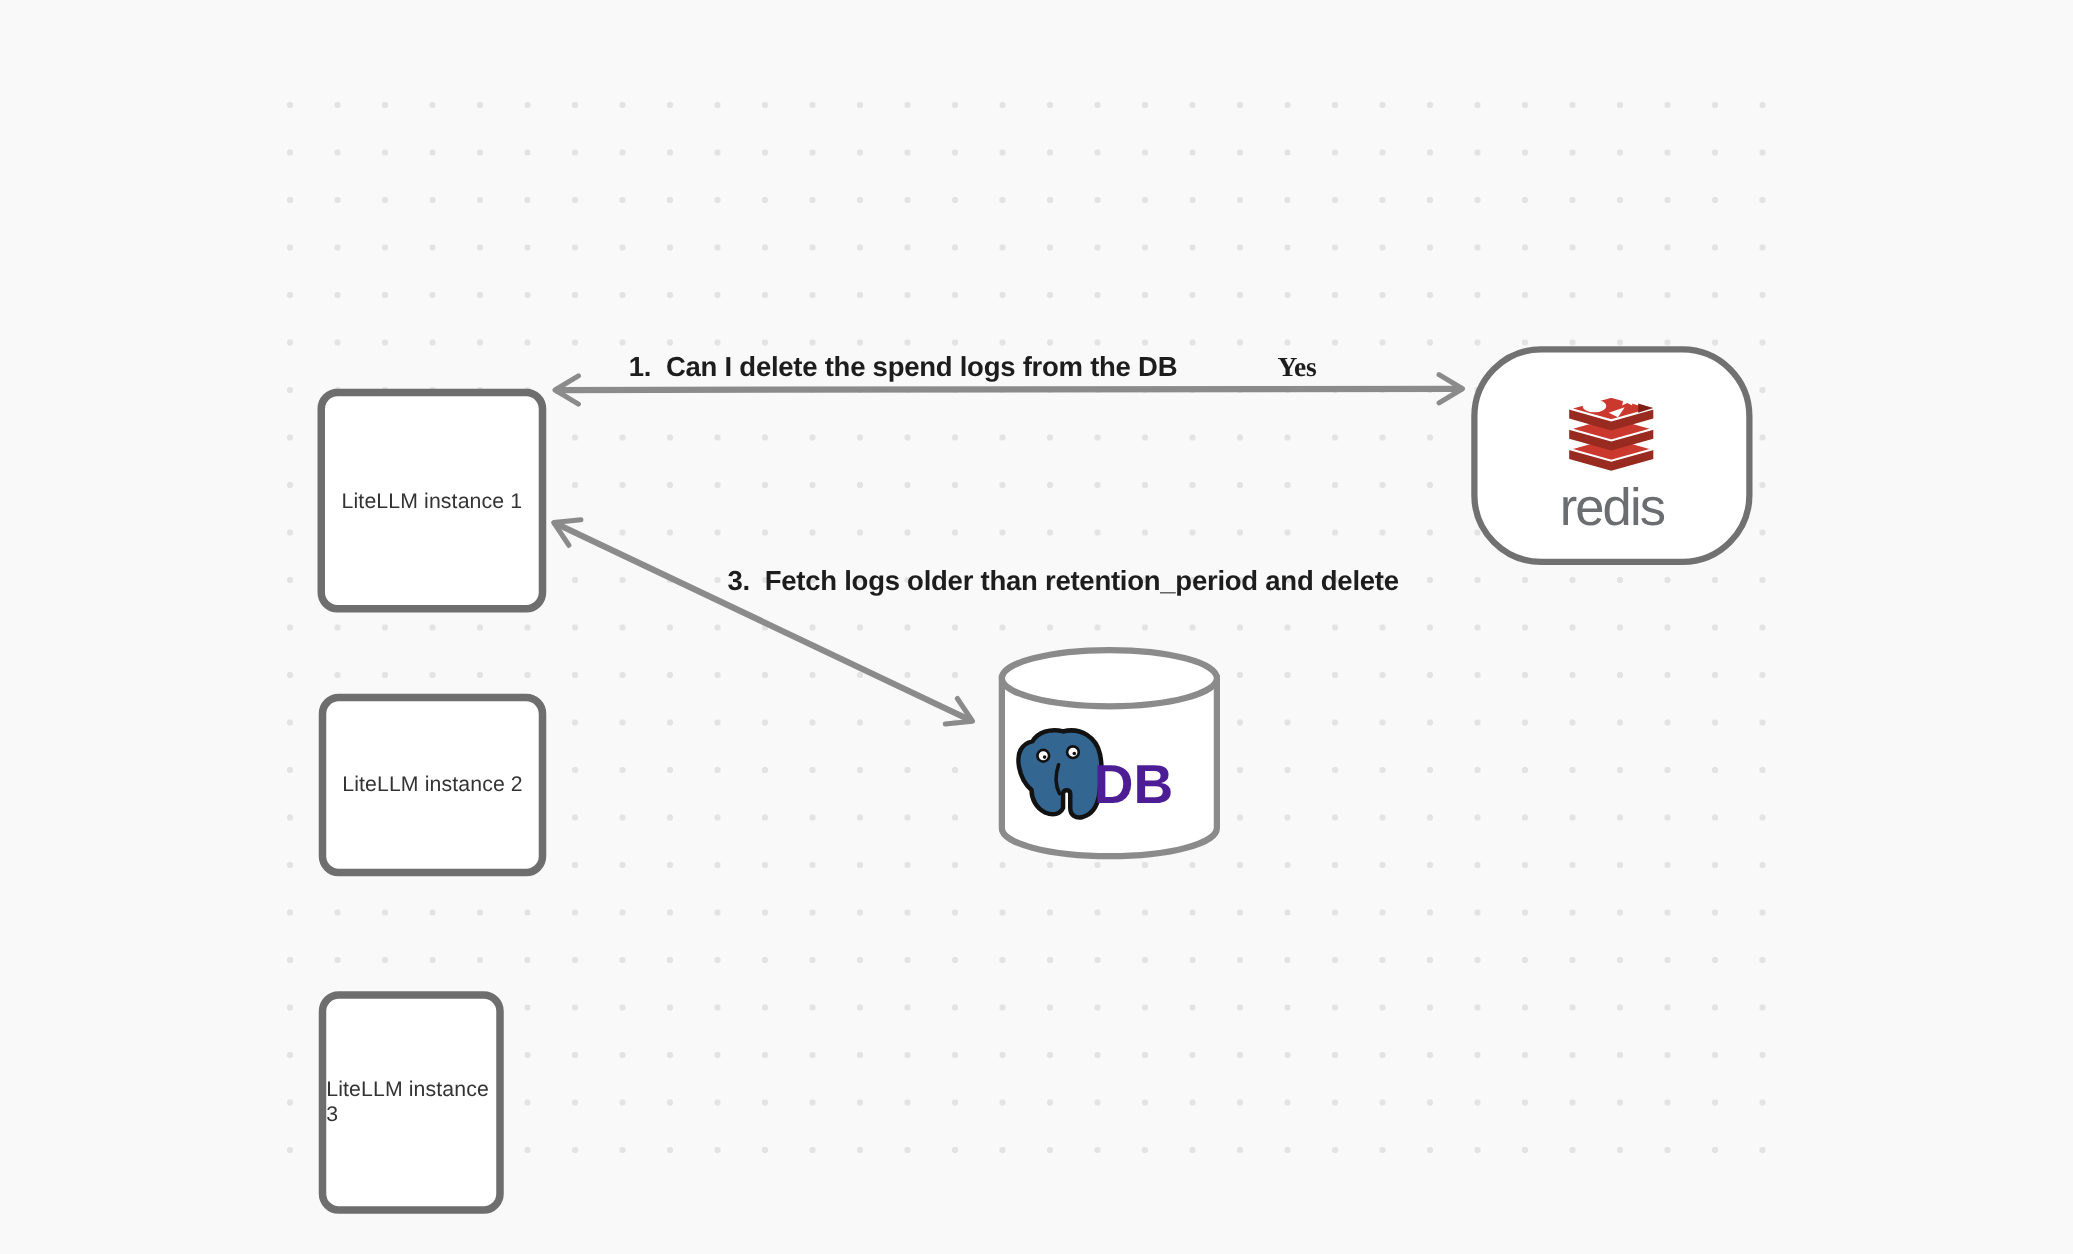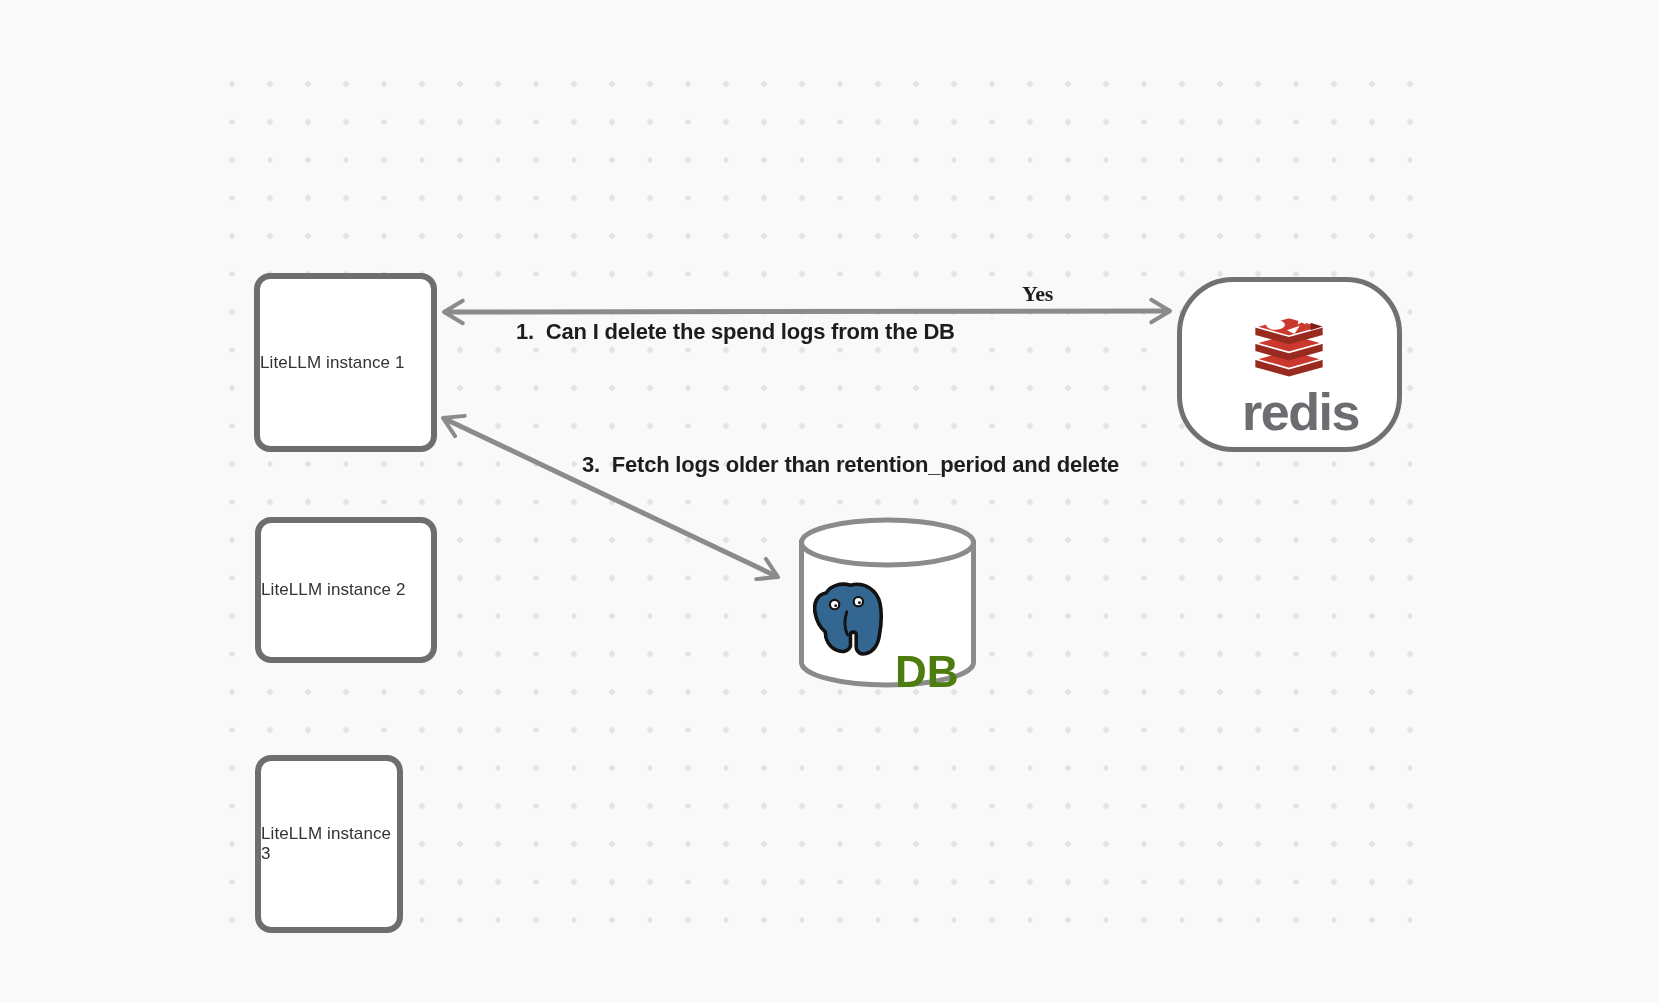--- a/index.html
+++ b/index.html
@@ -9,50 +9,50 @@
     font-family:"Liberation Sans", sans-serif;
   }
   .dotfield{
     position:absolute;left:213px;top:65px;width:1216px;height:874px;
     background-image:radial-gradient(circle, #e3e3e3 2.6px, transparent 2.8px);
     background-size:38px 38px;
     background-position:0 0;
   }
   .node-box{
     position:absolute;background:#ffffff;border:6px solid #6e6e6e;border-radius:16px;
-    display:flex;align-items:center;box-sizing:border-box;
+    display:flex;align-items:center;justify-content:center;box-sizing:border-box;margin-top:38px;
   }
   .node-box .label{
     font-size:17px;color:#333333;letter-spacing:0.1px;
   }
   #box1{left:254px;top:273px;width:183px;height:179px;}
   #box2{left:255px;top:517px;width:182px;height:146px;}
   #box3{left:255px;top:755px;width:148px;height:178px;}
   .redis-node{
     position:absolute;left:1177px;top:277px;width:225px;height:175px;
     background:#ffffff;border:5px solid #717171;border-radius:56px;box-sizing:border-box;
   }
   .redis-mark{position:absolute;left:66px;top:30px;}
   .redis-word{
-    position:absolute;left:11px;top:100px;width:100%;text-align:center;
-    font-size:52px;font-weight:700;color:#6c6d70;letter-spacing:-1.5px;
+    position:absolute;left:0;top:100px;width:100%;text-align:center;
+    font-size:42px;font-weight:400;color:#6c6d70;letter-spacing:-1.5px;
   }
   .db-node{position:absolute;left:795px;top:515px;width:185px;height:175px;}
   .db-cyl{position:absolute;left:0;top:0;}
   .pg-icon{position:absolute;left:18px;top:66px;}
   .db-label{
-    position:absolute;left:100px;top:88px;
-    font-size:44px;font-weight:600;color:#4d7c0f;margin-top:44px;
+    position:absolute;left:80px;top:88px;
+    font-size:44px;font-weight:600;color:#4c1d95;
   }
   .edges-svg{position:absolute;left:0;top:0;width:1658px;height:1003px;pointer-events:none;}
   .edge-label{
     position:absolute;font-size:22px;font-weight:700;color:#1d1d1d;
     letter-spacing:-0.2px;white-space:pre;line-height:1;
   }
-  #edge1-label{left:516px;top:283px;margin-top:38px;}
+  #edge1-label{left:503px;top:283px;}
   #edge1-response{left:1022px;top:283px;font-family:Liberation Serif, serif;}
   #edge2-label{left:582px;top:454px;}
 </style>
 </head>
 <body>
 
 <div class="dotfield"></div>
 
 <svg class="edges-svg">
   <defs>

